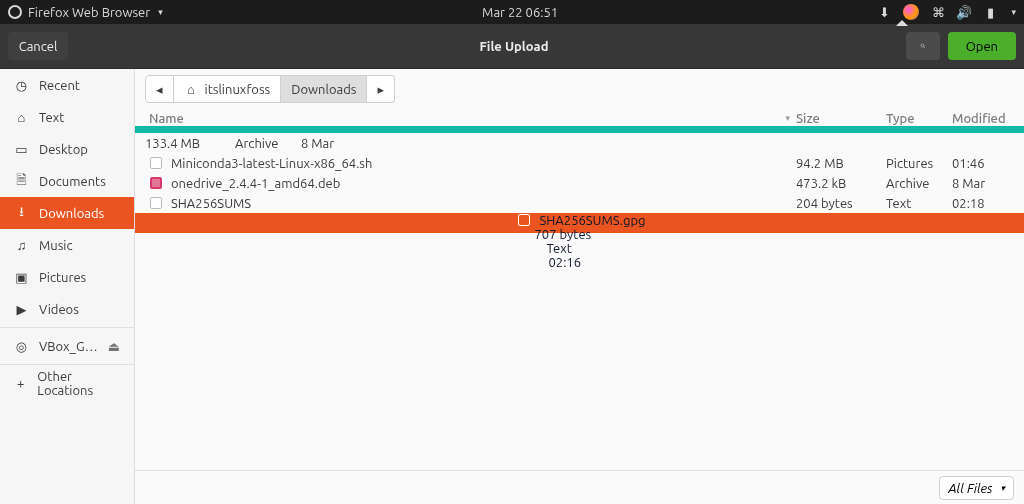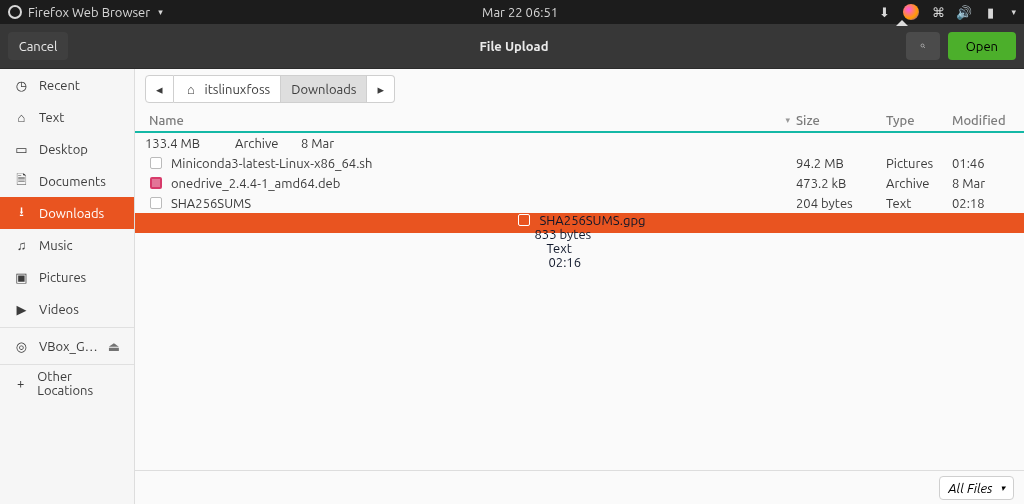--- a/index.html
+++ b/index.html
@@ -36,21 +36,21 @@
 
 
 .content { flex:1; display:flex; flex-direction:column; }
 .pathbar { height:40px; display:flex; align-items:center; padding:6px 10px; gap:0; }
 .pb-btn { height:28px; min-width:28px; padding:0 10px; border:1px solid #cfcfcf; background:#fff; display:inline-flex; align-items:center; gap:6px; border-radius:0; cursor:pointer; color:#3c3c3c;}
 .pb-btn:first-child{ border-radius:4px 0 0 4px; }
 .pb-btn:last-child{ border-radius:0 4px 4px 0; }
 .pb-btn + .pb-btn { border-left:none;}
 .pb-btn.current { background:#dedede; }
 
-.list-head { display:flex; padding:0 10px; height:24px; align-items:center; border-bottom:2px solid #14b8a6; color:#7b7b7b; font-weight:500;}
+.list-head { display:flex; padding:0 10px; height:24px; align-items:center; border-bottom:7px solid #14b8a6; color:#7b7b7b; font-weight:500;}
 .col-name { flex:1; padding-left:4px;}
 .col-size { width:90px;}
 .col-type { width:66px;}
 .col-mod  { width:62px;}
 .sort-tri { font-size:9px; margin-right:6px; color:#999;}
 
 .file-list { flex:1; overflow:auto;}
 .row { display:flex; align-items:center; height:20px; padding:0 10px; color:#3c3c3c; cursor:pointer;}
 .row .col-name { display:flex; align-items:center; gap:8px; padding-left:4px;}
 .row .fic { width:14px;height:14px; display:inline-flex; align-items:center; justify-content:center;}
@@ -206,21 +206,21 @@
         <div class="col-type">Text</div>
         <div class="col-mod">02:18</div>
       </div>
       <div class="row selected">
         <div class="col-name">
             <span class="fic">
               <span class="rowsel-txtf"></span>
             </span>
             <span>SHA256SUMS.gpg</span>
           </div>
-        <div class="col-size">833 bytes</div>
+        <div class="col-size">707 bytes</div>
         <div class="col-type">Text</div>
         <div class="col-mod">02:16</div>
       </div>
     </div>
 
     <div class="footer">
       <div class="filter">
         <span>All Files</span>
         <span class="tri">▾</span>
       </div>

